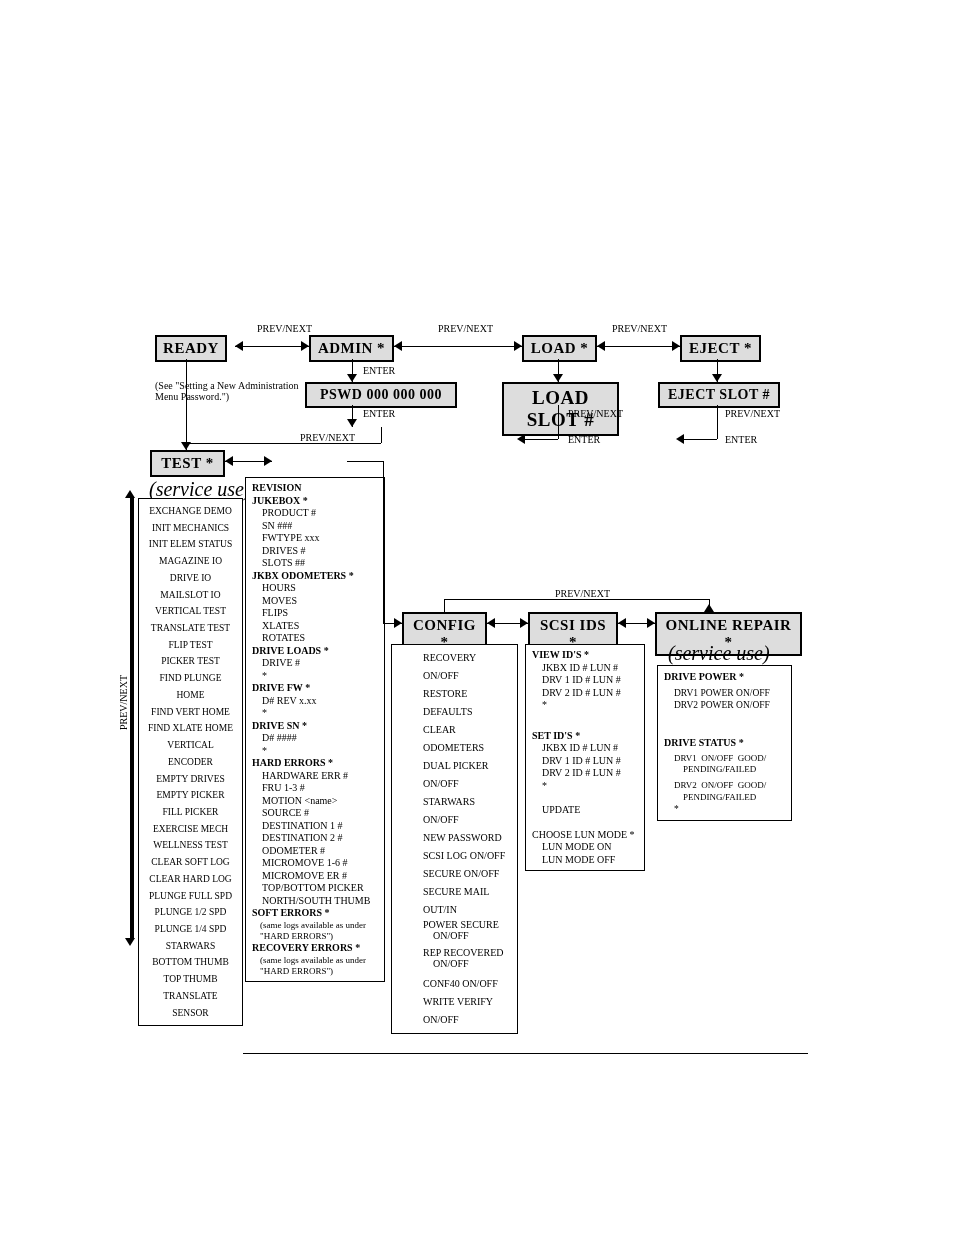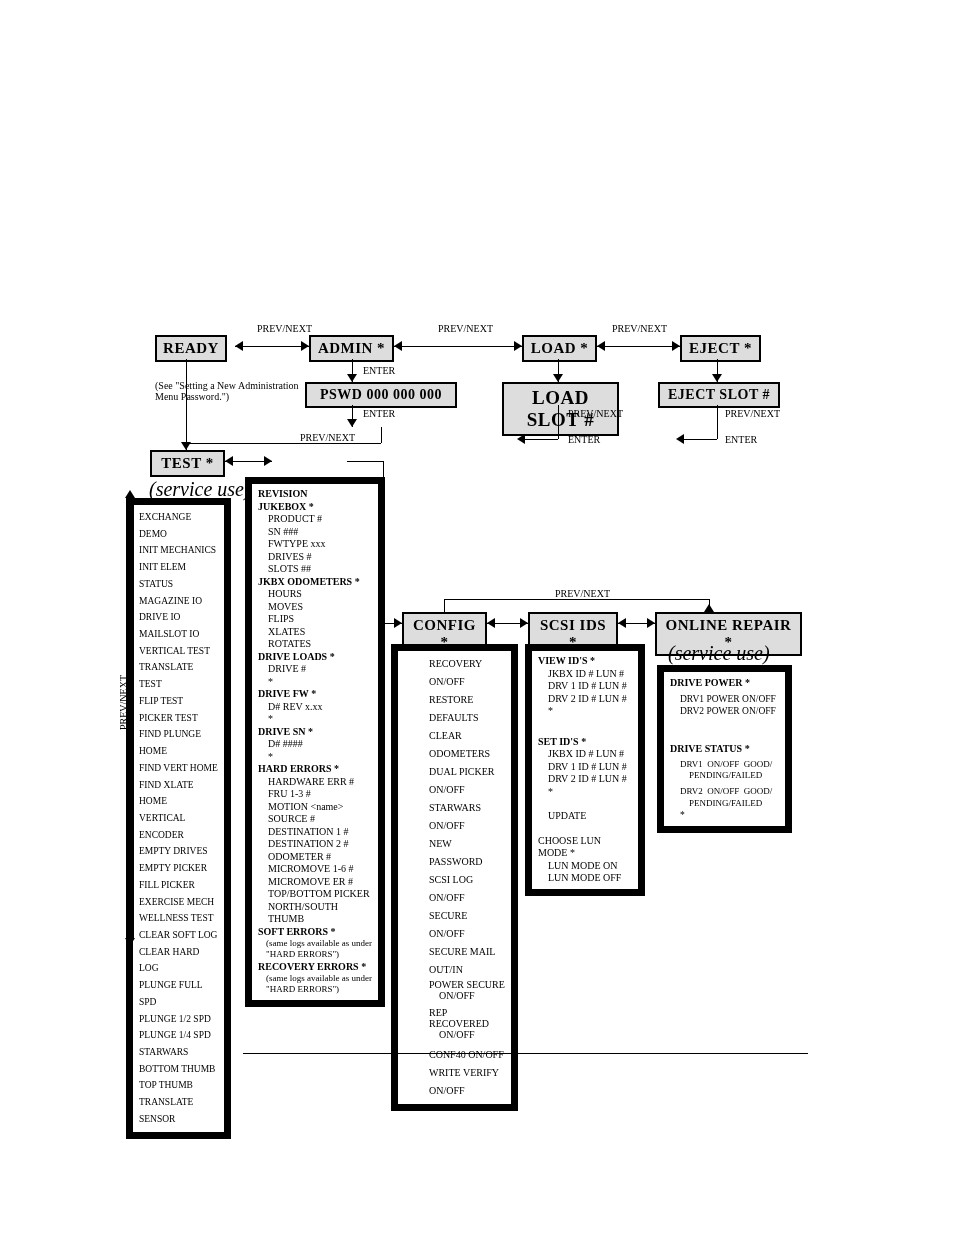--- a/index.html
+++ b/index.html
@@ -22,21 +22,21 @@
     border: 2px solid #000;
     background: #ddd;
     font-weight: bold;
     font-size: 15px;
     text-align: center;
     padding: 3px 6px;
     letter-spacing: 0.5px;
   }
   .listbox {
     position: absolute;
-    border: 7px solid #000000;
+    border: 1px solid #000000;
     background: #fff;
     font-size: 10px;
     padding: 4px 6px;
     line-height: 1.55;
   }
   .listbox .hdr {
     font-weight: bold;
     font-size: 10px;
   }
   .listbox .sub {
@@ -145,21 +145,21 @@
   <div class="nav" style="left:612px; top:323px;">PREV/NEXT</div>
   <div class="nav" style="left:363px; top:365px;">ENTER</div>
   <div class="nav" style="left:363px; top:408px;">ENTER</div>
   <div class="nav" style="left:568px; top:408px;">PREV/NEXT</div>
   <div class="nav" style="left:725px; top:408px;">PREV/NEXT</div>
   <div class="nav" style="left:568px; top:434px;">ENTER</div>
   <div class="nav" style="left:725px; top:434px;">ENTER</div>
   <div class="nav" style="left:300px; top:432px;">PREV/NEXT</div>
   <div class="nav" style="left:555px; top:588px;">PREV/NEXT</div>
 
-  <div class="listbox" style="left:126px; top:498px; width:105px; font-size:9.5px; line-height:1.76;">
+  <div class="listbox" style="left:138px; top:498px; width:105px; font-size:9.5px; line-height:1.76;text-align:center;">
     <div>EXCHANGE DEMO</div>
       <div>INIT MECHANICS</div>
     <div>INIT ELEM  STATUS</div>
       <div>MAGAZINE IO</div>
     <div>DRIVE IO</div>
       <div>MAILSLOT IO</div>
     <div>VERTICAL TEST</div>
       <div>TRANSLATE TEST</div>
     <div>FLIP TEST</div>
       <div>PICKER TEST</div>

